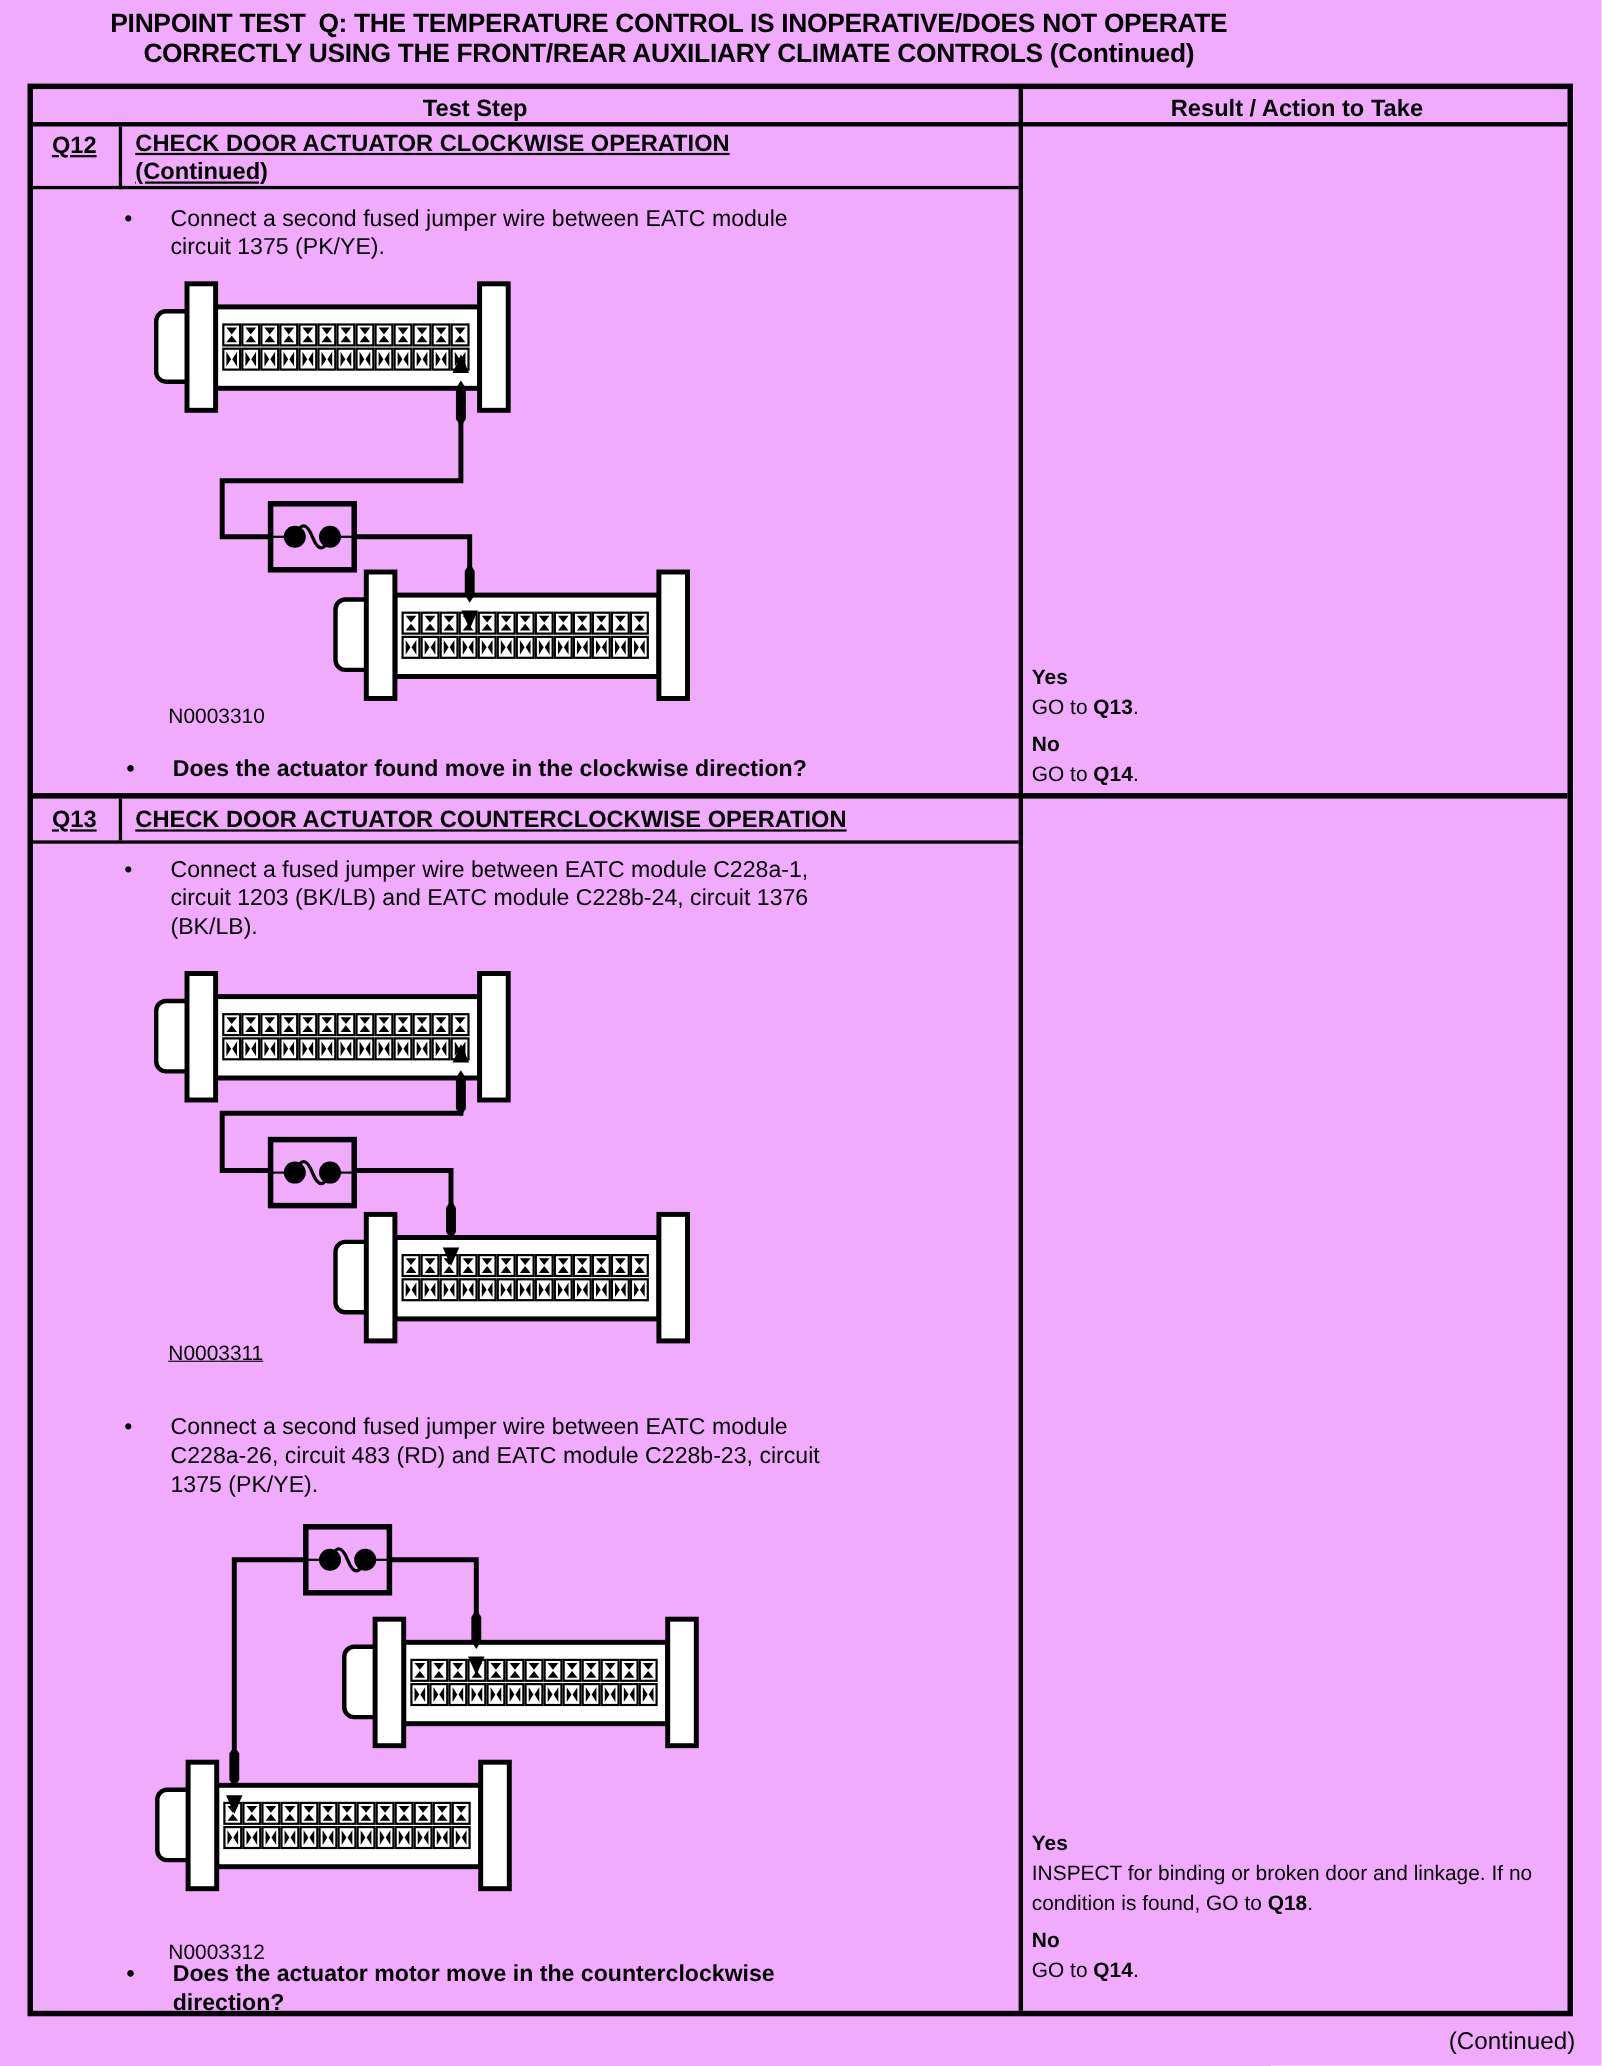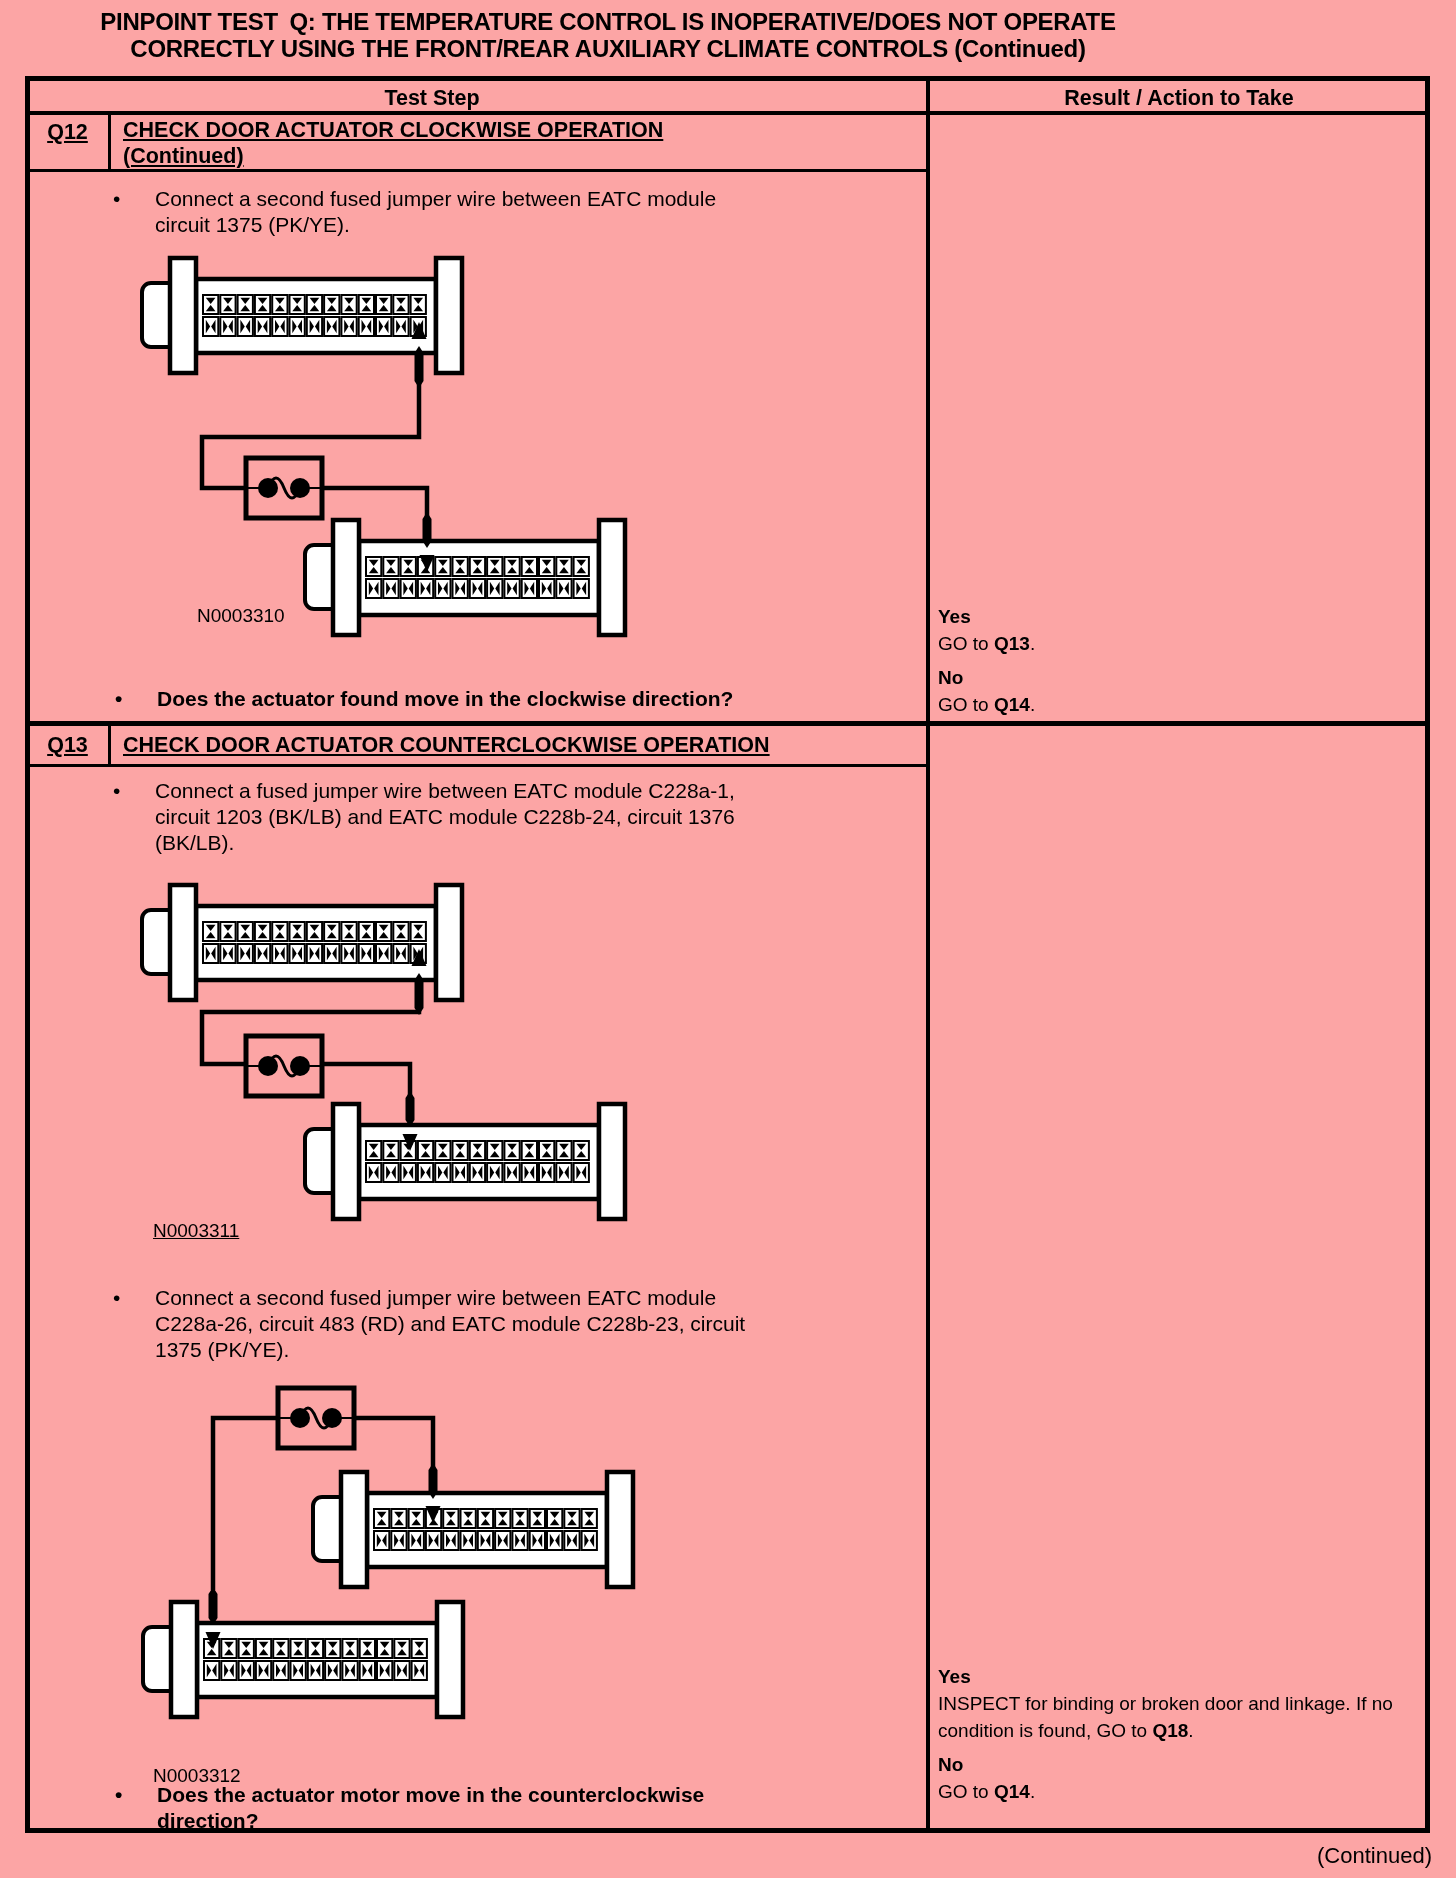--- a/index.html
+++ b/index.html
@@ -1,16 +1,16 @@
 <!DOCTYPE html>
 <html><head>
 <meta charset="utf-8">
 <style>
   html,body{margin:0;padding:0;background:#fff;}
-  .page{position:relative;width:1456px;height:1878px;background:#fca5a5;color:#000;
+  .page{position:relative;width:1456px;height:1878px;background:#f0abfc;color:#000;
         font-family:"Liberation Sans", sans-serif;overflow:hidden;}
   .t{position:absolute;}
   .b{font-weight:bold;}
   .body{font-size:21px;line-height:26px;}
   .title{font-size:24px;line-height:27px;font-weight:bold;text-align:center;letter-spacing:-0.3px;}
   .hdr{font-size:21.5px;font-weight:bold;text-align:center;}
   .stitle{font-size:21.5px;line-height:25.5px;font-weight:bold;text-decoration:underline;}
   .small{font-size:19px;}
   .res{font-size:19px;line-height:27px;width:470px;}
   .ln{background:#000;position:absolute;}
@@ -239,21 +239,21 @@
       </g>
       <g>
         <polygon points="279,96 283.5,103 283.5,131 279,138 274.5,131 274.5,103" fill="#000"></polygon>
         <polygon points="279,72 286.5,89 271.5,89" fill="#000"></polygon>
       </g>
       <g>
         <polygon points="287,262 291.5,269 291.5,291 287,298 282.5,291 282.5,269" fill="#000"></polygon>
         <polygon points="287,322 294.5,305 279.5,305" fill="#000"></polygon>
       </g>
     </svg>
-  <div class="t small" style="left:153px;top:605px;margin-left:44px;">N0003310</div>
+  <div class="t small" style="left:153px;top:641px;">N0003310</div>
 
   <div class="t body b" style="left:115px;top:686px;">•</div>
   <div class="t body b" style="left:157px;top:686px;">
     <div class="nowrap">Does the actuator found move in the clockwise direction?</div>
   </div>
 
   <div class="t res" style="left:938px;top:603px;">
     <div class="b">Yes</div>
     <div><span>GO to </span><span class="b">Q13</span><span>.</span></div>
     <div class="b" style="margin-top:7px;">No</div>

